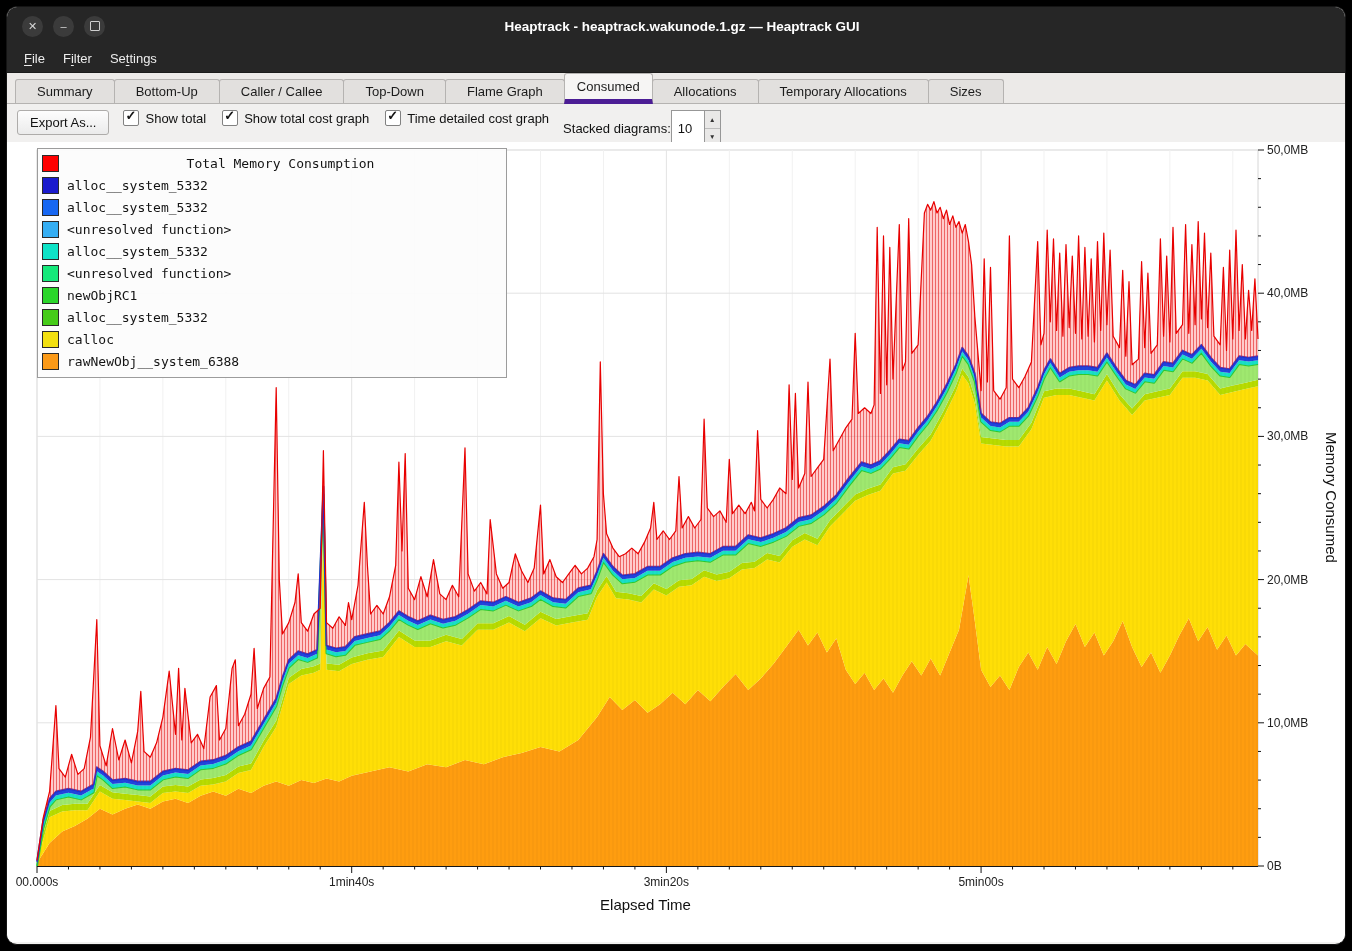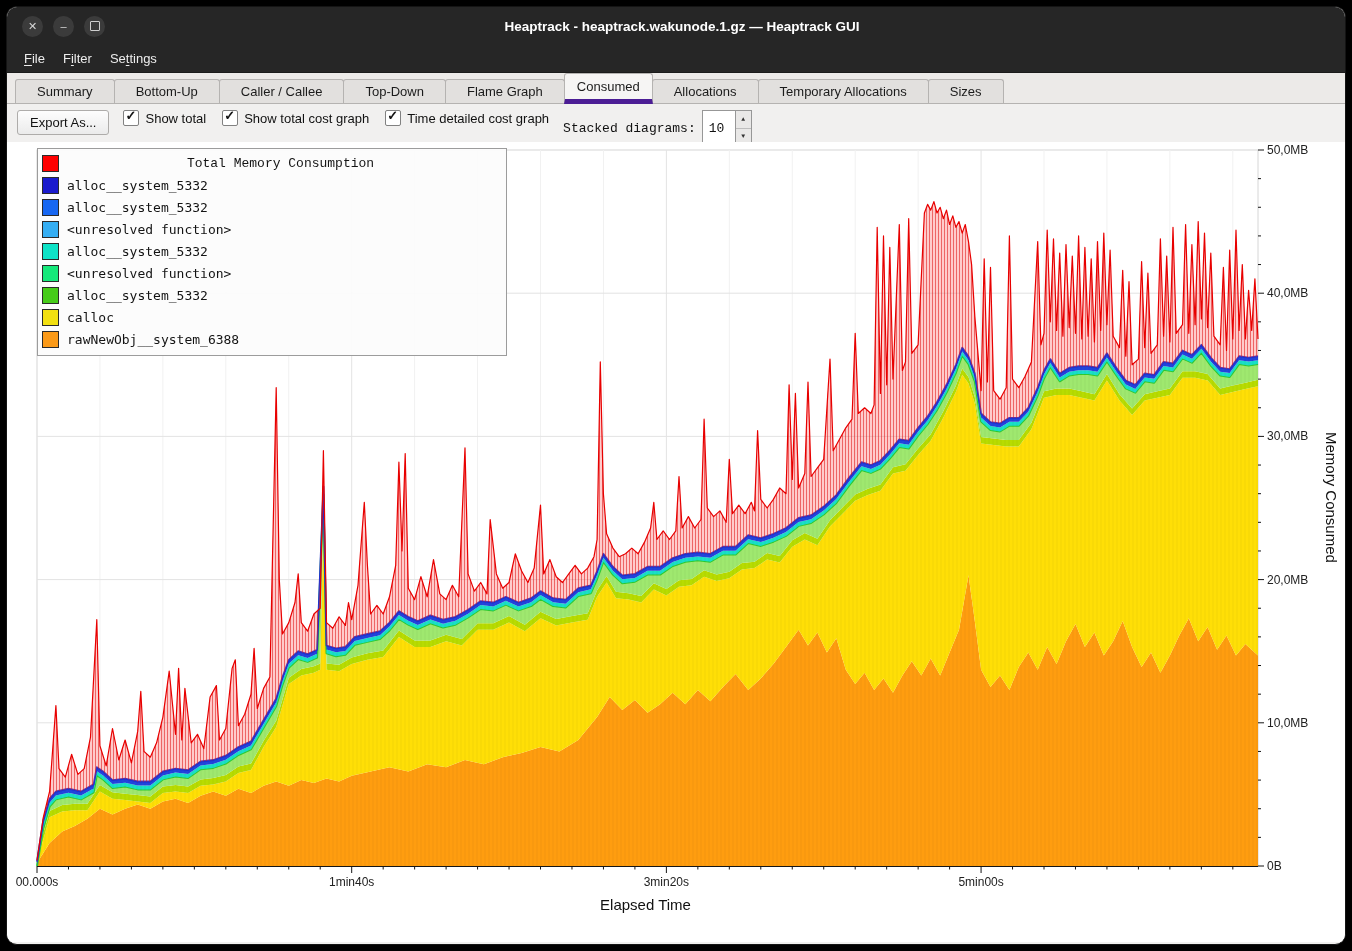--- a/index.html
+++ b/index.html
@@ -18,32 +18,32 @@
   .tabbar{display:flex;align-items:flex-end;background:#eceae8;padding:4px 0 0 8px;border-bottom:1px solid #b5b3b1;height:26px;}
   .tab{font-size:13px;color:#1b1b1b;padding:4px 21px;background:#e2e0de;border:1px solid #b5b3b1;border-bottom:none;border-radius:3px 3px 0 0;margin-right:-1px;white-space:nowrap;}
   .tab.active{background:#f6f5f4;padding:5px 12px;margin-bottom:-1px;border-bottom:5px solid #4c1d95;position:relative;z-index:1;}
   
   .toolbar{display:flex;align-items:flex-start;gap:14px;padding:6px 10px;background:#f1f0ef;height:26px;}
   .btn{font-family:inherit;font-size:13px;color:#111;padding:4px 12px;background:linear-gradient(#fdfdfd,#ebebeb);border:1px solid #aeacaa;border-radius:3px;}
   .checks{display:flex;align-items:center;gap:16px;}
   .check{display:flex;align-items:center;gap:6px;font-size:13px;color:#111;}
   .box{width:14px;height:14px;background:#fff;border:1px solid #818181;border-radius:2px;position:relative;flex:0 0 auto;}
   .box.checked::after{content:"✓";position:absolute;left:1px;top:-3px;font-size:13px;font-weight:bold;color:#141414;}
-  .spin-group{display:flex;align-items:center;gap:6px;font-size:13px;color:#111;font-family:Liberation Mono, monospace;}
+  .spin-group{display:flex;align-items:center;font-size:13px;color:#111;}
   .spin{display:flex;align-items:stretch;height:36px;}
   .spin-val{width:26px;background:#fff;border:1px solid #979797;font-size:13px;display:flex;align-items:center;padding-left:6px;}
   .spin-btns{display:flex;flex-direction:column;border:1px solid #979797;border-left:none;width:15px;}
   .spin-btn{flex:1;background:#e9e8e7;font-size:6.5px;display:flex;align-items:center;justify-content:center;color:#333;}
   .spin-btn:first-child{border-bottom:1px solid #bdbdbd;}
   
   .chart-wrap{position:relative;background:#ffffff;height:800px;}
   #chart-svg{position:absolute;left:0;top:0;}
   .tick-label{font:12px "Liberation Sans",sans-serif;fill:#222;}
   .legend{position:absolute;left:30px;top:6px;width:470px;background:rgba(252,252,252,0.92);border:1px solid #9c9c9c;font-family:"DejaVu Sans Mono",monospace;font-size:13px;color:#141414;padding:3px 4px 5px 4px;box-sizing:border-box;}
-  .legend-header{display:flex;align-items:center;height:22px;font-family:Liberation Mono, monospace;}
+  .legend-header{display:flex;align-items:center;height:22px;}
   .legend-title{flex:1;text-align:center;}
   .legend-row{display:flex;align-items:center;height:22px;gap:8px;}
   .swatch{width:17px;height:17px;border:1px solid #2a2a2a;box-sizing:border-box;flex:0 0 auto;}
   .xlabel{position:absolute;left:28px;width:1221px;top:754px;text-align:center;font-size:15px;color:#111;}
   .ylabel{position:absolute;right:5px;top:290px;writing-mode:vertical-rl;font-size:15px;color:#111;}
 </style>
 </head>
 <body>
 
 <div class="window">
@@ -256,20 +256,24 @@
         </div>
         <div class="legend-row">
           <span class="swatch" style="background: rgb(13, 226, 198);"></span>
           <span>alloc__system_5332</span>
         </div>
         <div class="legend-row">
           <span class="swatch" style="background: rgb(21, 232, 122);"></span>
           <span>&lt;unresolved function&gt;</span>
         </div>
         <div class="legend-row">
+          <span class="swatch" style="background: rgb(43, 214, 43);"></span>
+          <span>newObjRC1</span>
+        </div>
+        <div class="legend-row">
           <span class="swatch" style="background: rgb(70, 204, 25);"></span>
           <span>alloc__system_5332</span>
         </div>
         <div class="legend-row">
           <span class="swatch" style="background: rgb(242, 224, 17);"></span>
           <span>calloc</span>
         </div>
         <div class="legend-row">
           <span class="swatch" style="background: rgb(251, 154, 24);"></span>
           <span>rawNewObj__system_6388</span>

